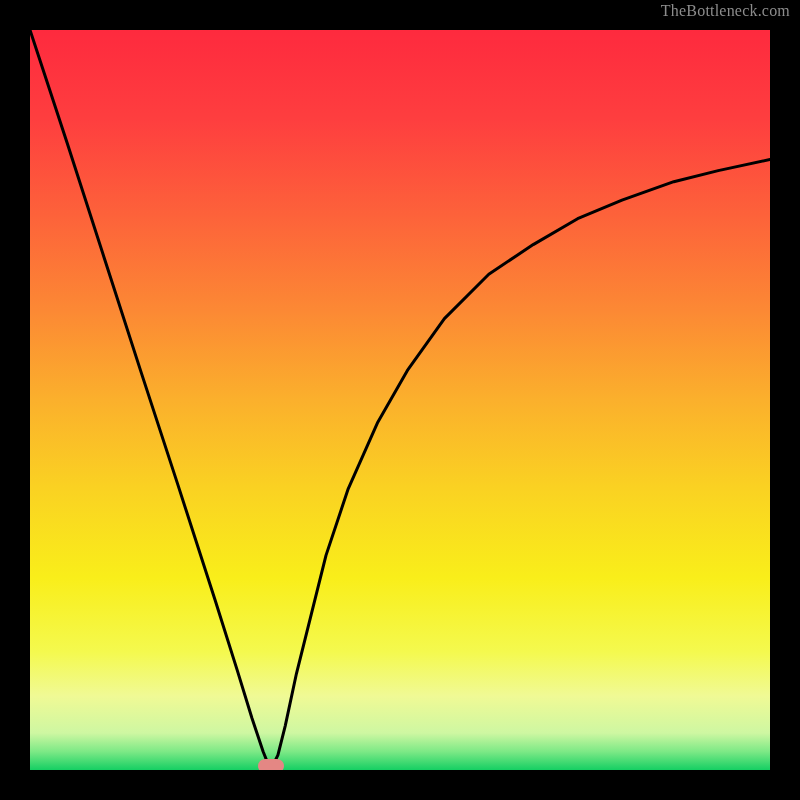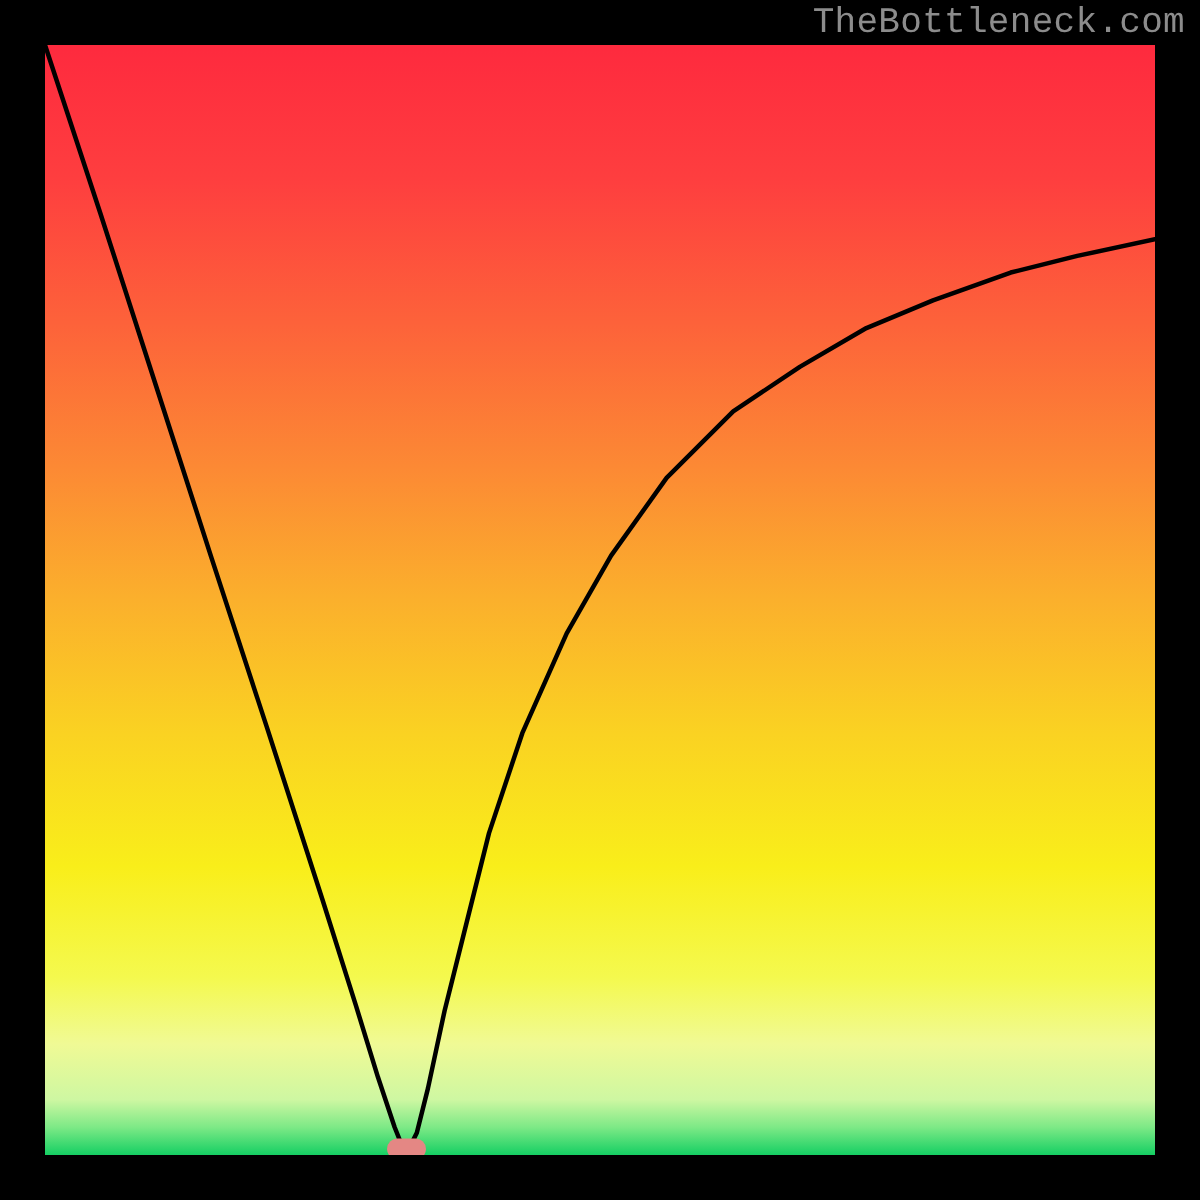--- a/index.html
+++ b/index.html
@@ -41,22 +41,22 @@
     width: 26px;
     height: 14px;
     background: #e48784;
     border-radius: 7px;
     transform: translate(-50%, -50%);
   }
   .watermark {
     position: absolute;
     top: 2px;
     right: 10px;
-    font-family: Liberation Mono, monospace;
-    font-size: 24px;
+    font-family: Liberation Serif, serif;
+    font-size: 16px;
     color: #8c8c8c;
     letter-spacing: 0.2px;
     font-weight: 500;
   }
 </style>
 </head>
 <body>
 
 <div class="frame">
   <div class="plot-area">

